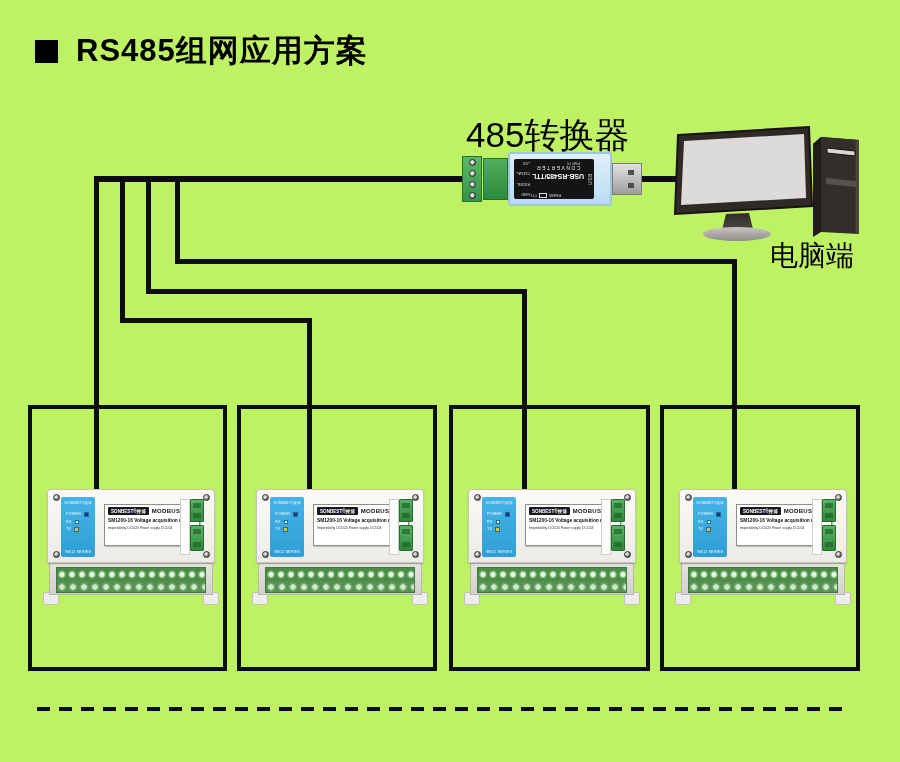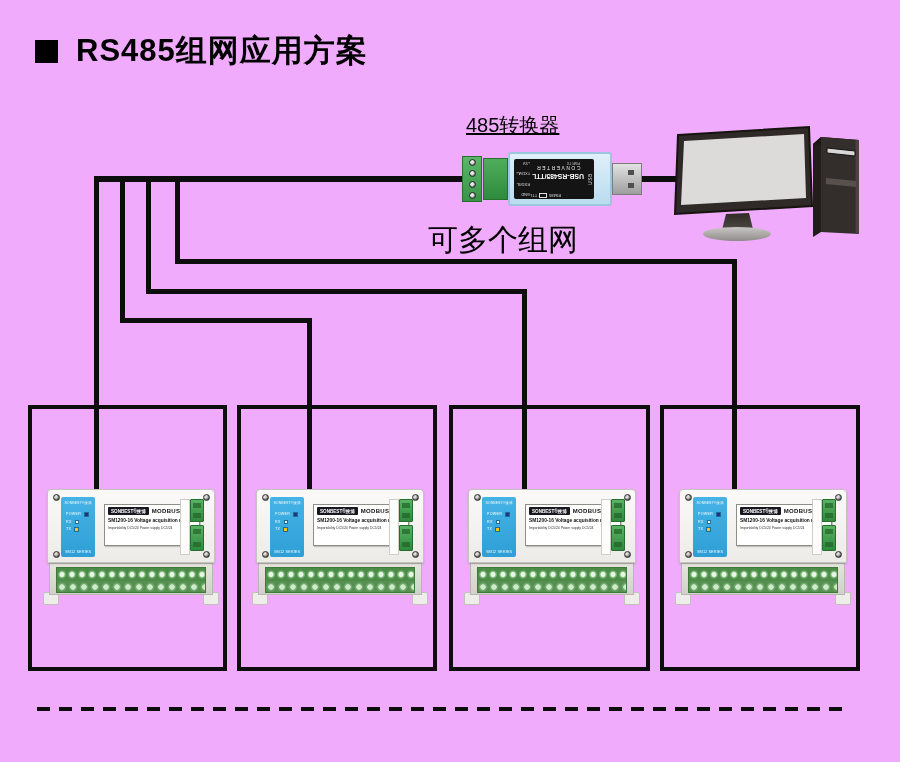--- a/index.html
+++ b/index.html
@@ -1,27 +1,27 @@
 <!DOCTYPE html>
 <html><head>
 <meta charset="utf-8">
 <style>
   * { box-sizing: border-box; margin: 0; padding: 0; }
   body { background:#ffffff; font-family:"Liberation Sans","DejaVu Sans",sans-serif; }
-  .canvas { position:relative; width:900px; height:762px; background:#f0abfc; overflow:hidden; }
+  .canvas { position:relative; width:900px; height:762px; background:#bef264; overflow:hidden; }
 
   
   .title-row { position:absolute; left:35px; top:30px; display:flex; align-items:center; gap:18px; z-index:5; }
   .bullet { width:23px; height:23px; background:#000; }
   .title-text { font-size:31px; font-weight:bold; color:#000; letter-spacing:1px; white-space:nowrap; }
 
   
   .lbl { position:absolute; color:#000; white-space:nowrap; z-index:5; }
   .bus-lbl       { left:172px; top:142px; font-size:26px; }
-  .conv-lbl      { left:466px; top:112px; font-size:20px;text-decoration:underline; }
+  .conv-lbl      { left:466px; top:112px; font-size:35px; }
   .multi-lbl     { left:428px; top:220px; font-size:30px; }
   .pc-lbl        { left:770px; top:237px; font-size:28px; }
 
   
   svg.wires { position:absolute; left:0; top:0; z-index:1; pointer-events:none; }
 
   
   .net-box { position:absolute; top:405px; height:266px; border:4px solid #0d0d0d; background:transparent; z-index:2; }
   .box1 { left:28px;  width:199px; }
   .box2 { left:237px; width:200px; }
@@ -123,21 +123,21 @@
     <path d="M94 179 H463" stroke="#0d0d0d" stroke-width="6" fill="none"></path>
     <path d="M640 179 H678" stroke="#0d0d0d" stroke-width="6" fill="none"></path>
     <path d="M96.5 177 V489" stroke="#0d0d0d" stroke-width="5" fill="none"></path>
     <path d="M122.5 177 V320.5 H309.5 V489" stroke="#0d0d0d" stroke-width="5" fill="none"></path>
     <path d="M148.5 177 V291.5 H524.5 V489" stroke="#0d0d0d" stroke-width="5" fill="none"></path>
     <path d="M177.5 177 V261.5 H734.5 V489" stroke="#0d0d0d" stroke-width="5" fill="none"></path>
     <path d="M37 709 H847" stroke="#0d0d0d" stroke-width="4" stroke-dasharray="13 9" fill="none"></path>
   </svg>
 
   <div class="lbl conv-lbl">485转换器</div>
-  <div class="lbl multi-lbl">可多个组网</div>
+  <div class="lbl pc-lbl">电脑端</div>
 
   <div class="converter">
     <div class="cv-green">
       <div class="cv-g1">
         <span class="cv-scr"></span>
         <span class="cv-scr"></span>
         <span class="cv-scr"></span>
         <span class="cv-scr"></span>
       </div>
       <div class="cv-g2"></div>

